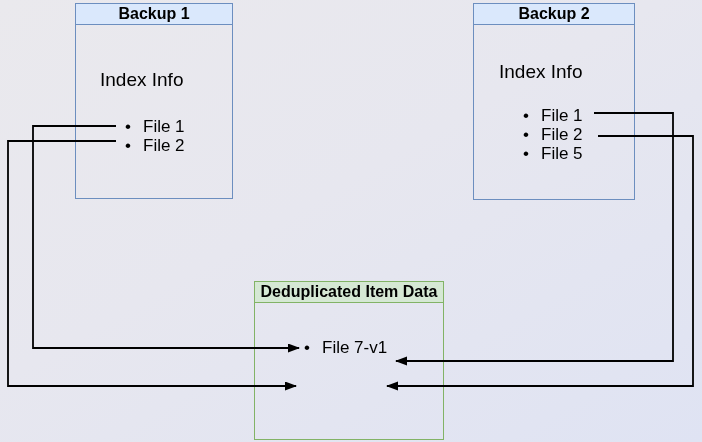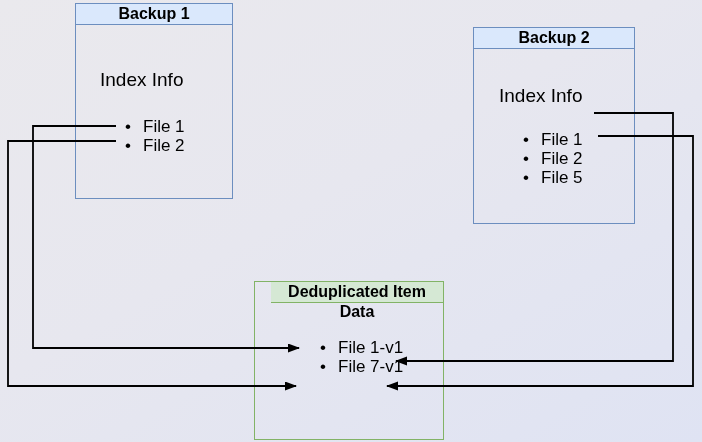--- a/index.html
+++ b/index.html
@@ -39,30 +39,29 @@
     border: 1.5px solid #6c8ebf;
   }
   .blue-node .hdr {
     background: #dae8fc;
     border-bottom: 1.5px solid #6c8ebf;
     height: 21px;
     line-height: 20px;
   }
   .green-node {
     border: 1.5px solid #82b366;
-    padding-left: 16px;
   }
   .green-node .hdr {
     background: #d5e8d4;
     border-bottom: 1.5px solid #82b366;
     height: 21px;
     line-height: 20px;
   }
   #backup1 { left: 75px;  top: 3px;   width: 158px; height: 196px; }
-  #backup2 { left: 473px; top: 3px;   width: 162px; height: 197px; margin-top: 24px; }
+  #backup2 { left: 473px; top: 3px;   width: 162px; height: 197px; }
   #dedup   { left: 254px; top: 281px; width: 190px; height: 159px; }
 
   .index-label {
     position: absolute;
     font-size: 19px;
     line-height: 22px;
     white-space: nowrap;
   }
   #backup1 .index-label { left: 24px; top: 44px; }
   #backup2 .index-label { left: 25px; top: 36px; }
@@ -129,21 +128,20 @@
         <li>File 2</li>
         <li>File 5</li>
       </ul>
     </div>
   </div>
 
   <div class="node green-node" id="dedup">
     <div class="hdr">Deduplicated Item Data</div>
     <div class="body">
       <ul class="file-list">
-        <li>File 1-v1</li>
         <li>File 7-v1</li>
       </ul>
     </div>
   </div>
 
   <svg class="connector-layer" id="connector-layer" viewBox="0 0 702 442">
     <defs>
       <marker id="arrowhead" markerUnits="userSpaceOnUse" markerWidth="13" markerHeight="10" refX="11" refY="4.5" orient="auto">
         <path d="M0,0 L12,4.5 L0,9 Z" fill="#000"></path>
       </marker>

